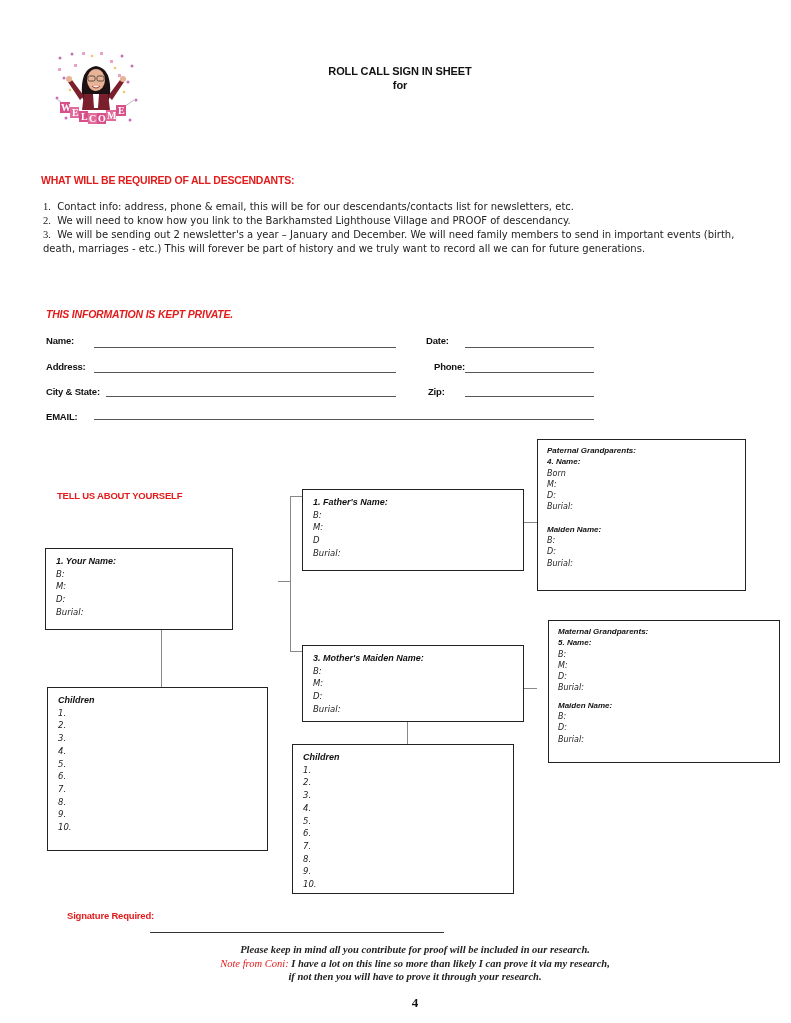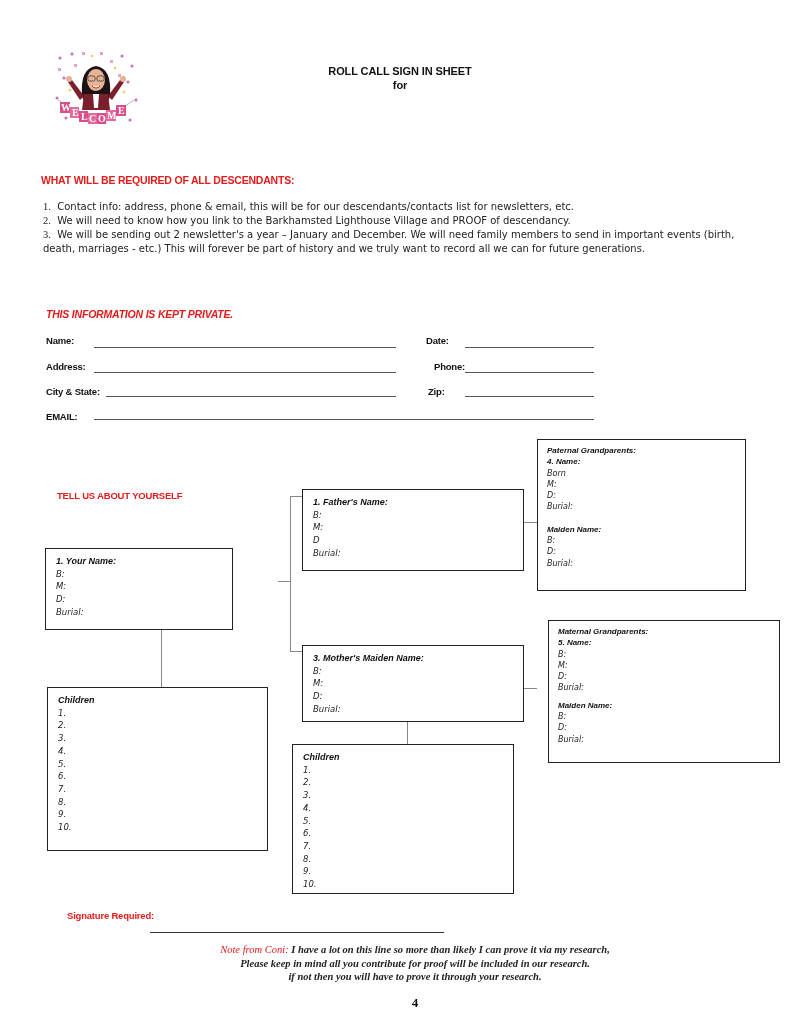--- a/index.html
+++ b/index.html
@@ -236,20 +236,20 @@
   <div class="bold">Maiden Name:</div>
   <div class="line" style="font-size:8px;">B:</div>
   <div class="line" style="font-size:8px;">D:</div>
   <div class="line" style="font-size:8px;">Burial:</div>
 </div>
 
 <div class="abs red-heading" style="left:57px; top:910px; font-size:9.5px;margin-left:10px;">Signature Required:</div>
 <div class="abs form-line" style="left:150px; top:932px; width:294px; border-bottom-color:#333;"></div>
 
 <div class="abs footer">
+  <div>Please keep in mind all you contribute for proof will be included in our research.</div>
   <div>
     <span class="note">Note from Coni:</span><span> I have a lot on this line so more than likely I can prove it via my research,</span>
   </div>
-  <div>Please keep in mind all you contribute for proof will be included in our research.</div>
   <div>if not then you will have to prove it through your research.</div>
 </div>
 
 <div class="abs page-num">4</div>
 
 </body></html>

